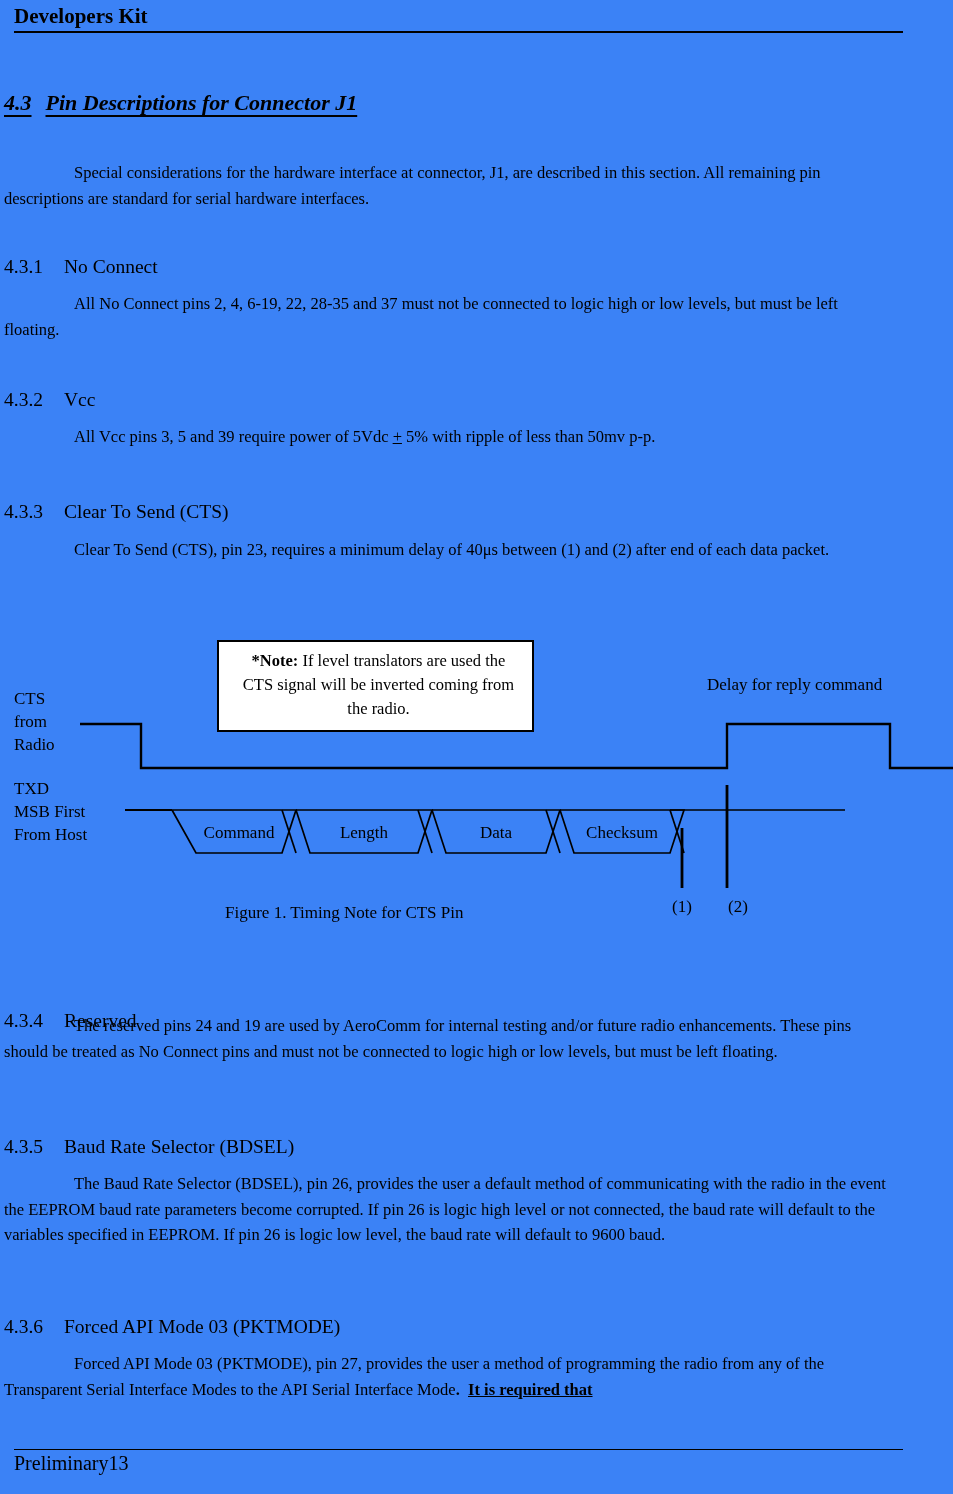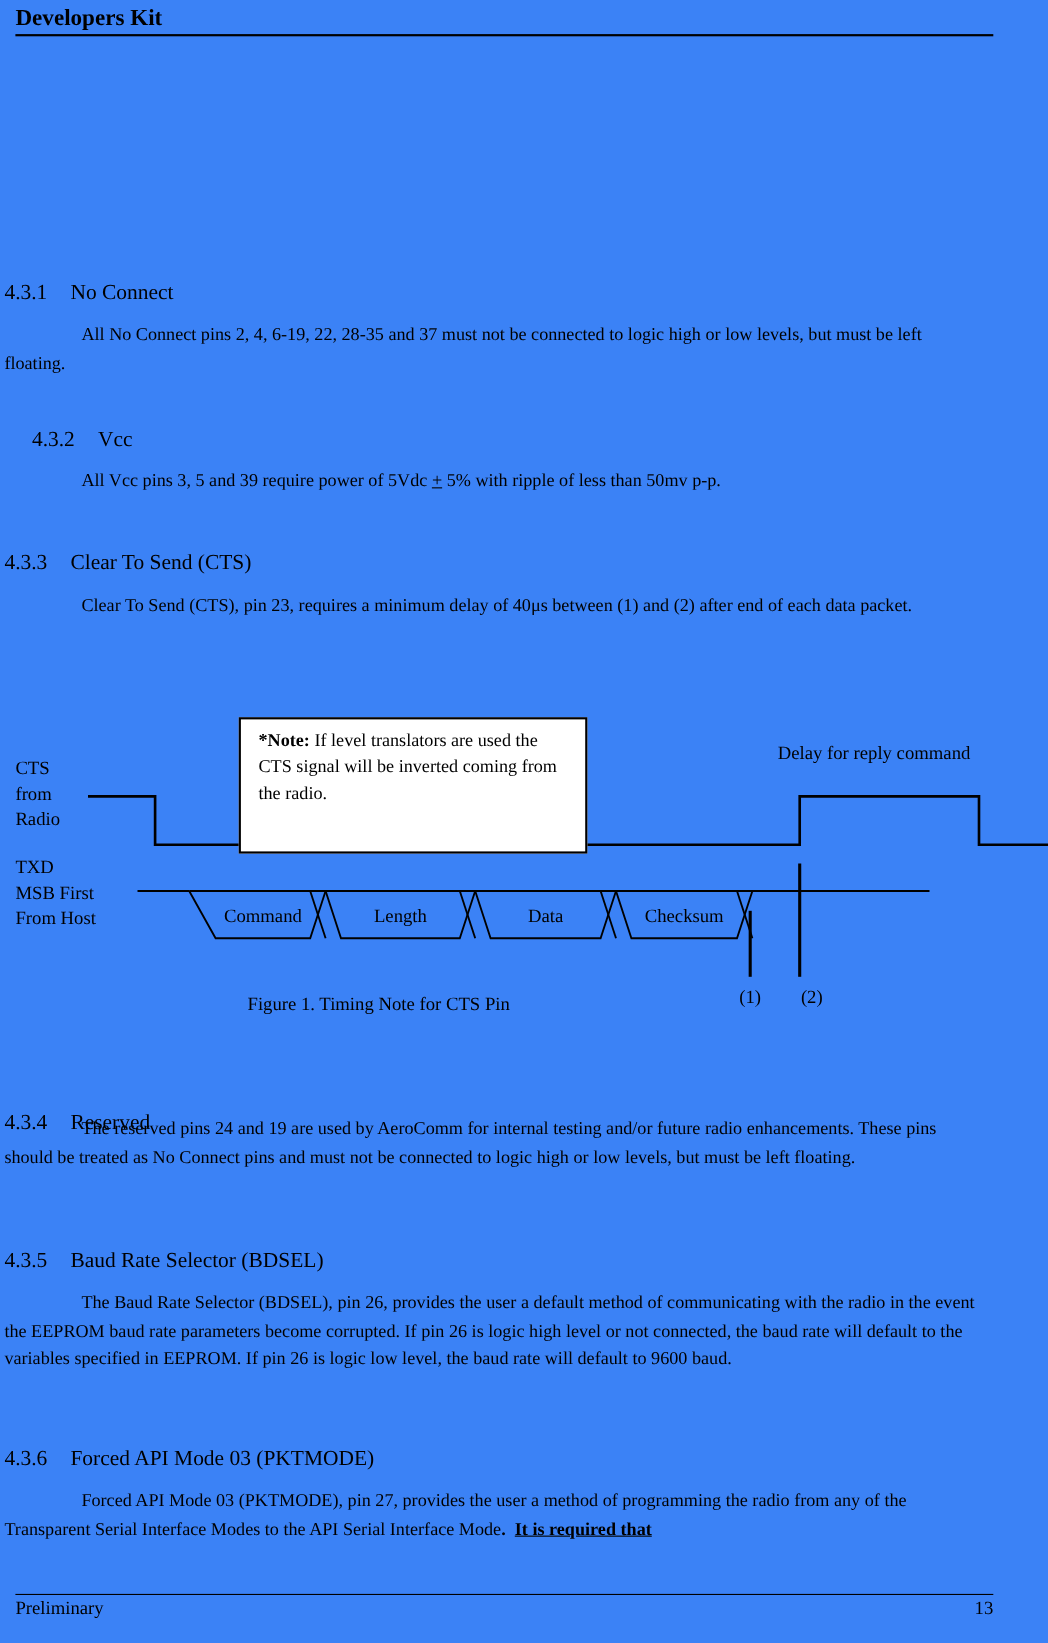--- a/index.html
+++ b/index.html
@@ -114,42 +114,45 @@
 
   
   .page-footer {
     position: absolute;
     left: 0;
     top: 1449px;
     width: 903px;
     border-top: 1.5px solid #000;
     padding-top: 2px;
     display: flex;
-    justify-content: space-between;
     align-items: baseline;
-    font-size: 17px;
+    font-size: 20px;
   }
 </style>
 </head>
 <body>
 
 <div class="page">
 
   <div class="page-header" style="left:14px; top:4px; width:889px;">
     <div class="hdr-title">Developers Kit</div>
   </div>
 
-
+  <div class="h-sec" style="left:4px; top:90px;">
+    <span class="num">4.3</span><span>Pin Descriptions for Connector J1</span>
+  </div>
+
+  <div class="para" style="left:4px; top:160px; width:885px;">Special considerations for the hardware interface at connector, J1, are described in this section. All remaining pin descriptions are standard for serial hardware interfaces.</div>
 
   <div class="h-sub" style="left:4px; top:256px;">
     <span class="num">4.3.1</span><span>No Connect</span>
   </div>
   <div class="para" style="left:4px; top:291px; width:885px;">All No Connect pins 2, 4, 6-19, 22, 28-35 and 37 must not be connected to logic high or low levels, but must be left floating.</div>
 
-  <div class="h-sub" style="left:4px; top:389px;margin-left:25px;">
+  <div class="h-sub" style="left:4px; top:389px;">
     <span class="num">4.3.2</span><span>Vcc</span>
   </div>
   <div class="para" style="left:4px; top:424px; width:885px;"><span>All Vcc pins 3, 5 and 39 require power of 5Vdc </span><span class="u">+</span><span> 5% with ripple of less than 50mv p-p.</span></div>
 
   <div class="h-sub" style="left:4px; top:501px;">
     <span class="num">4.3.3</span><span>Clear To Send (CTS)</span>
   </div>
   <div class="para" style="left:4px; top:537px; width:885px;">Clear To Send (CTS), pin 23, requires a minimum delay of 40μs between (1) and (2) after end of each data packet.</div>
 
   <div class="figure">
@@ -194,21 +197,21 @@
     </div>
 
     <div class="fig-label" style="left:14px; top:137px;">
       <div>TXD</div>
       <div>MSB First</div>
       <div>From Host</div>
     </div>
 
     <div class="fig-label" style="left:707px; top:33px;">Delay for reply command</div>
 
-    <div class="note-box" style="left:217px; top:12px; width:317px; height:124px;">
+    <div class="note-box" style="left:217px; top:0; width:317px; height:92px;text-align:center;">
       <span class="b">*Note:</span><span> If level translators are used the CTS signal will be inverted coming from the radio.</span>
     </div>
 
     <div class="fig-caption" style="left:225px; top:263px;">Figure 1.  Timing Note for CTS Pin</div>
   </div>
 
   <div class="h-sub" style="left:4px; top:978px;margin-top:32px;">
     <span class="num">4.3.4</span><span>Reserved</span>
   </div>
   <div class="para" style="left:4px; top:1013px; width:885px;">The reserved pins 24 and 19 are used by AeroComm for internal testing and/or future radio enhancements.  These pins should be treated as No Connect pins and must not be connected to logic high or low levels, but must be left floating.</div>

